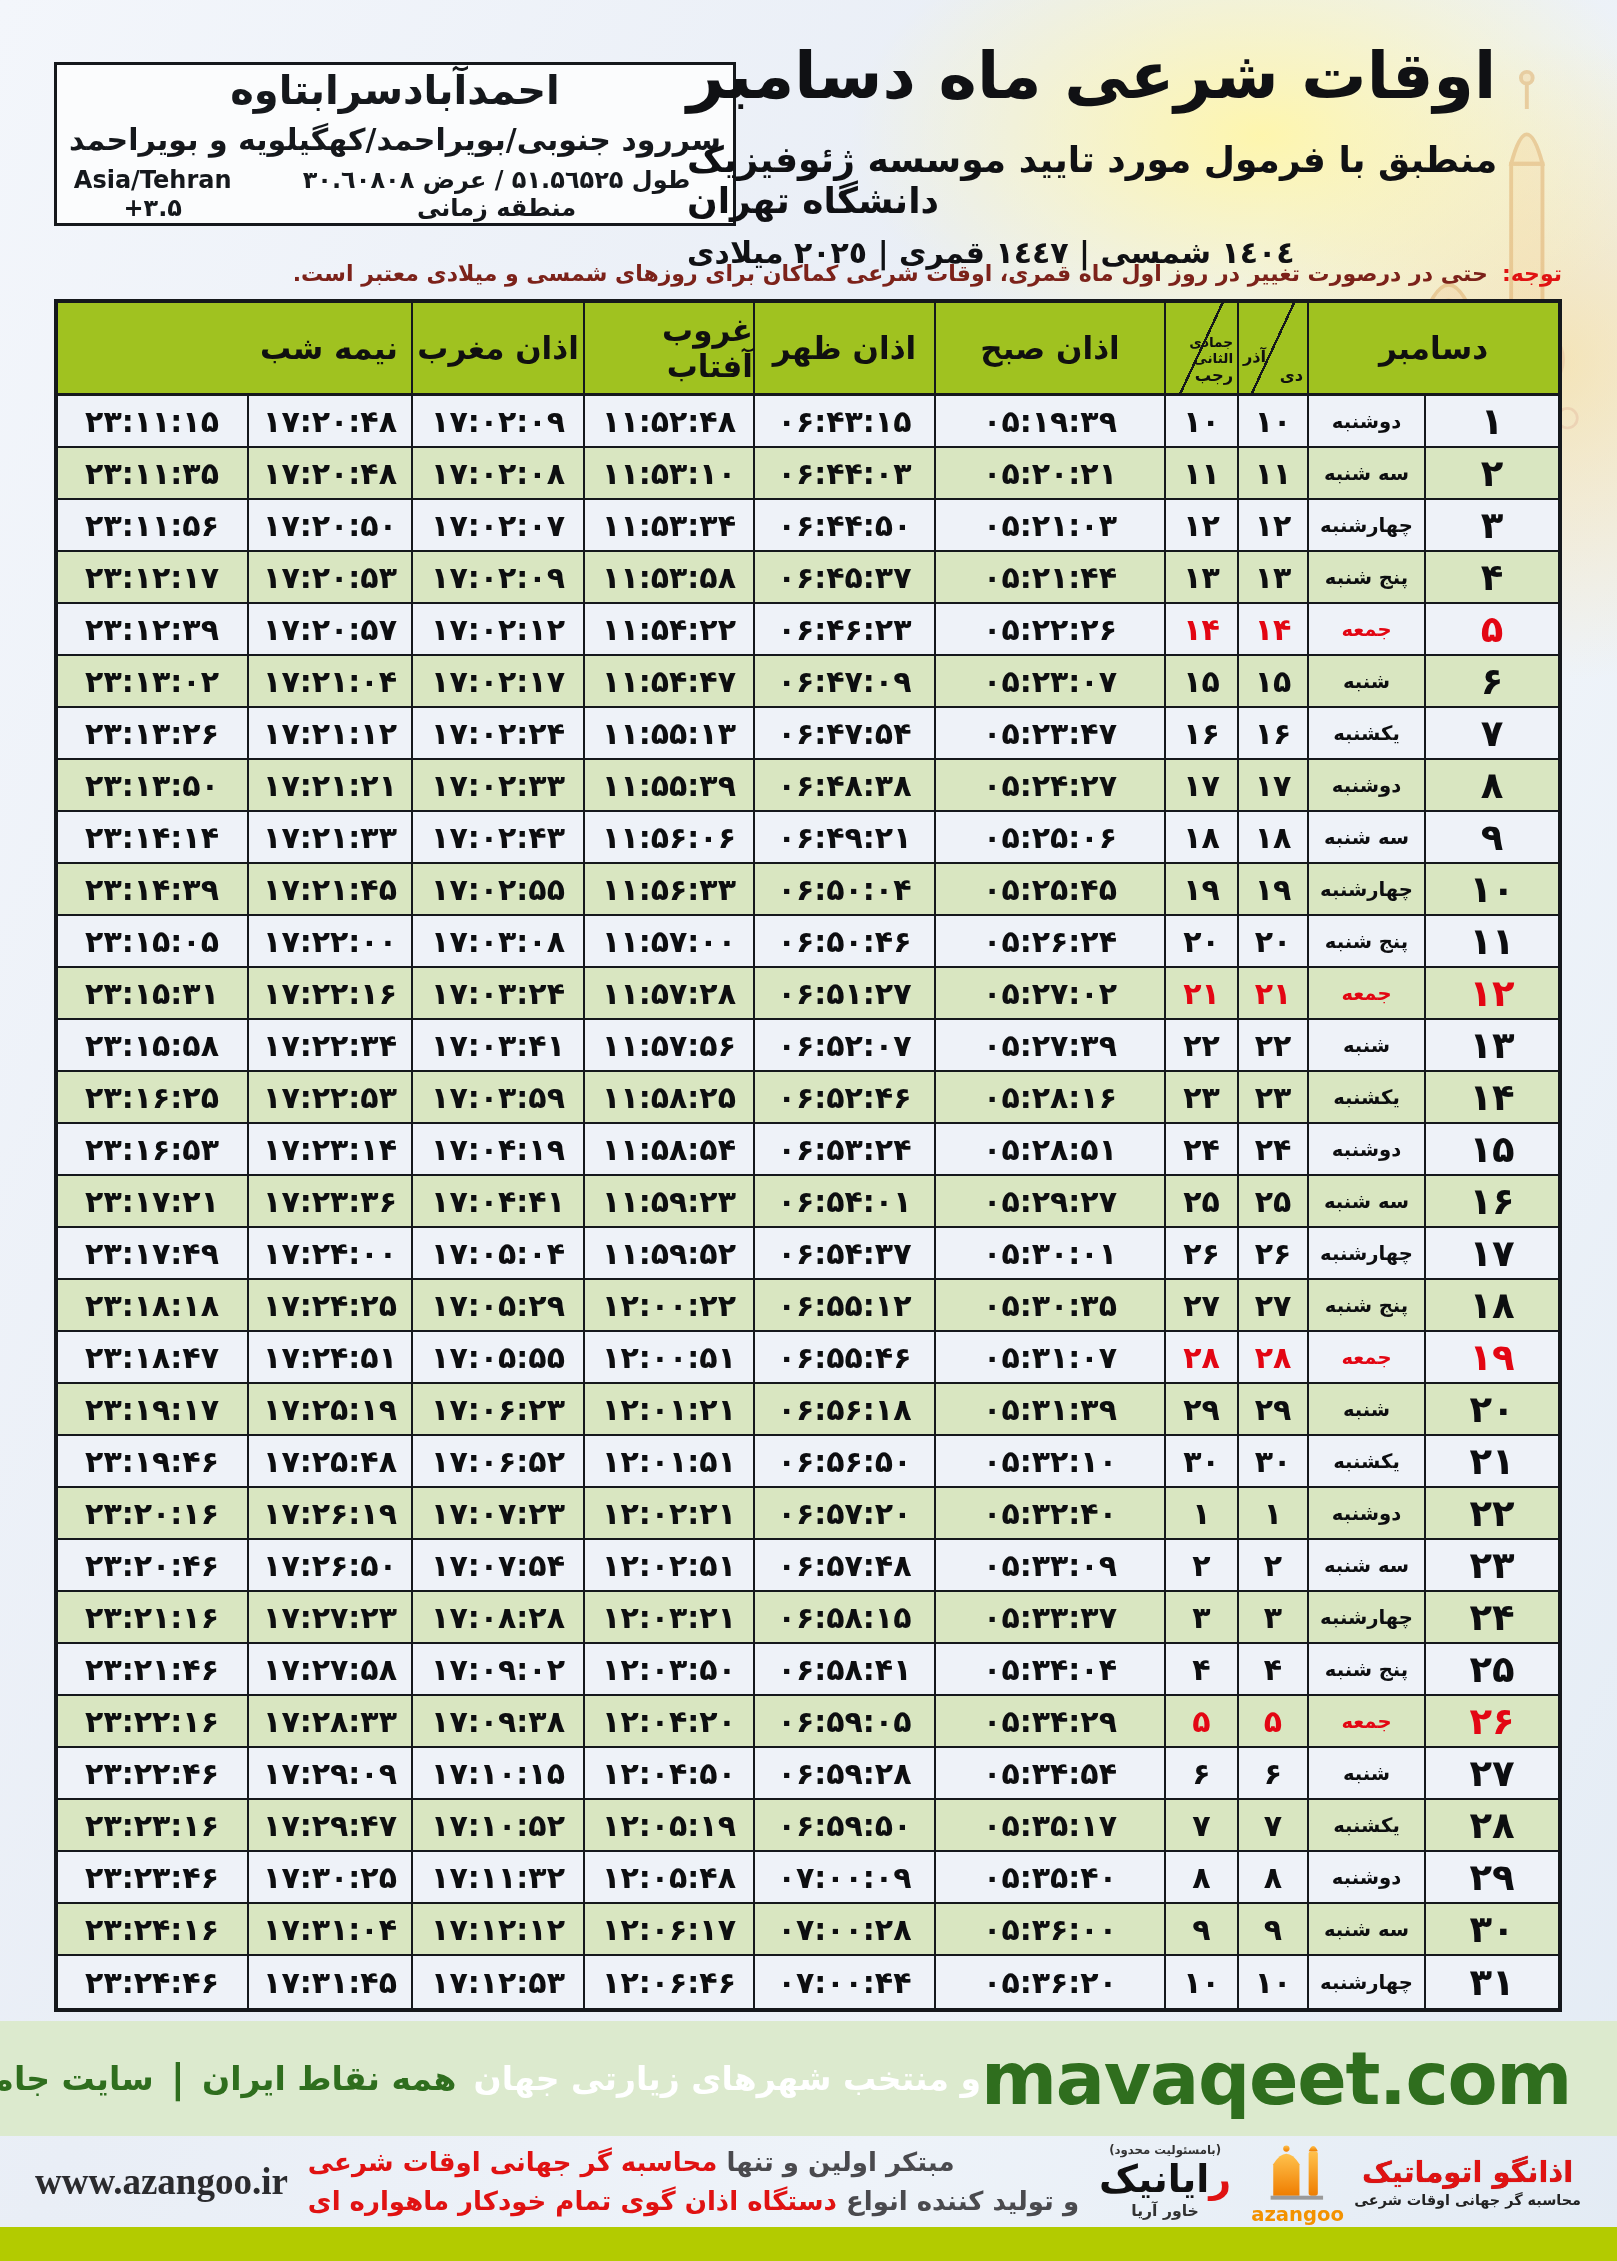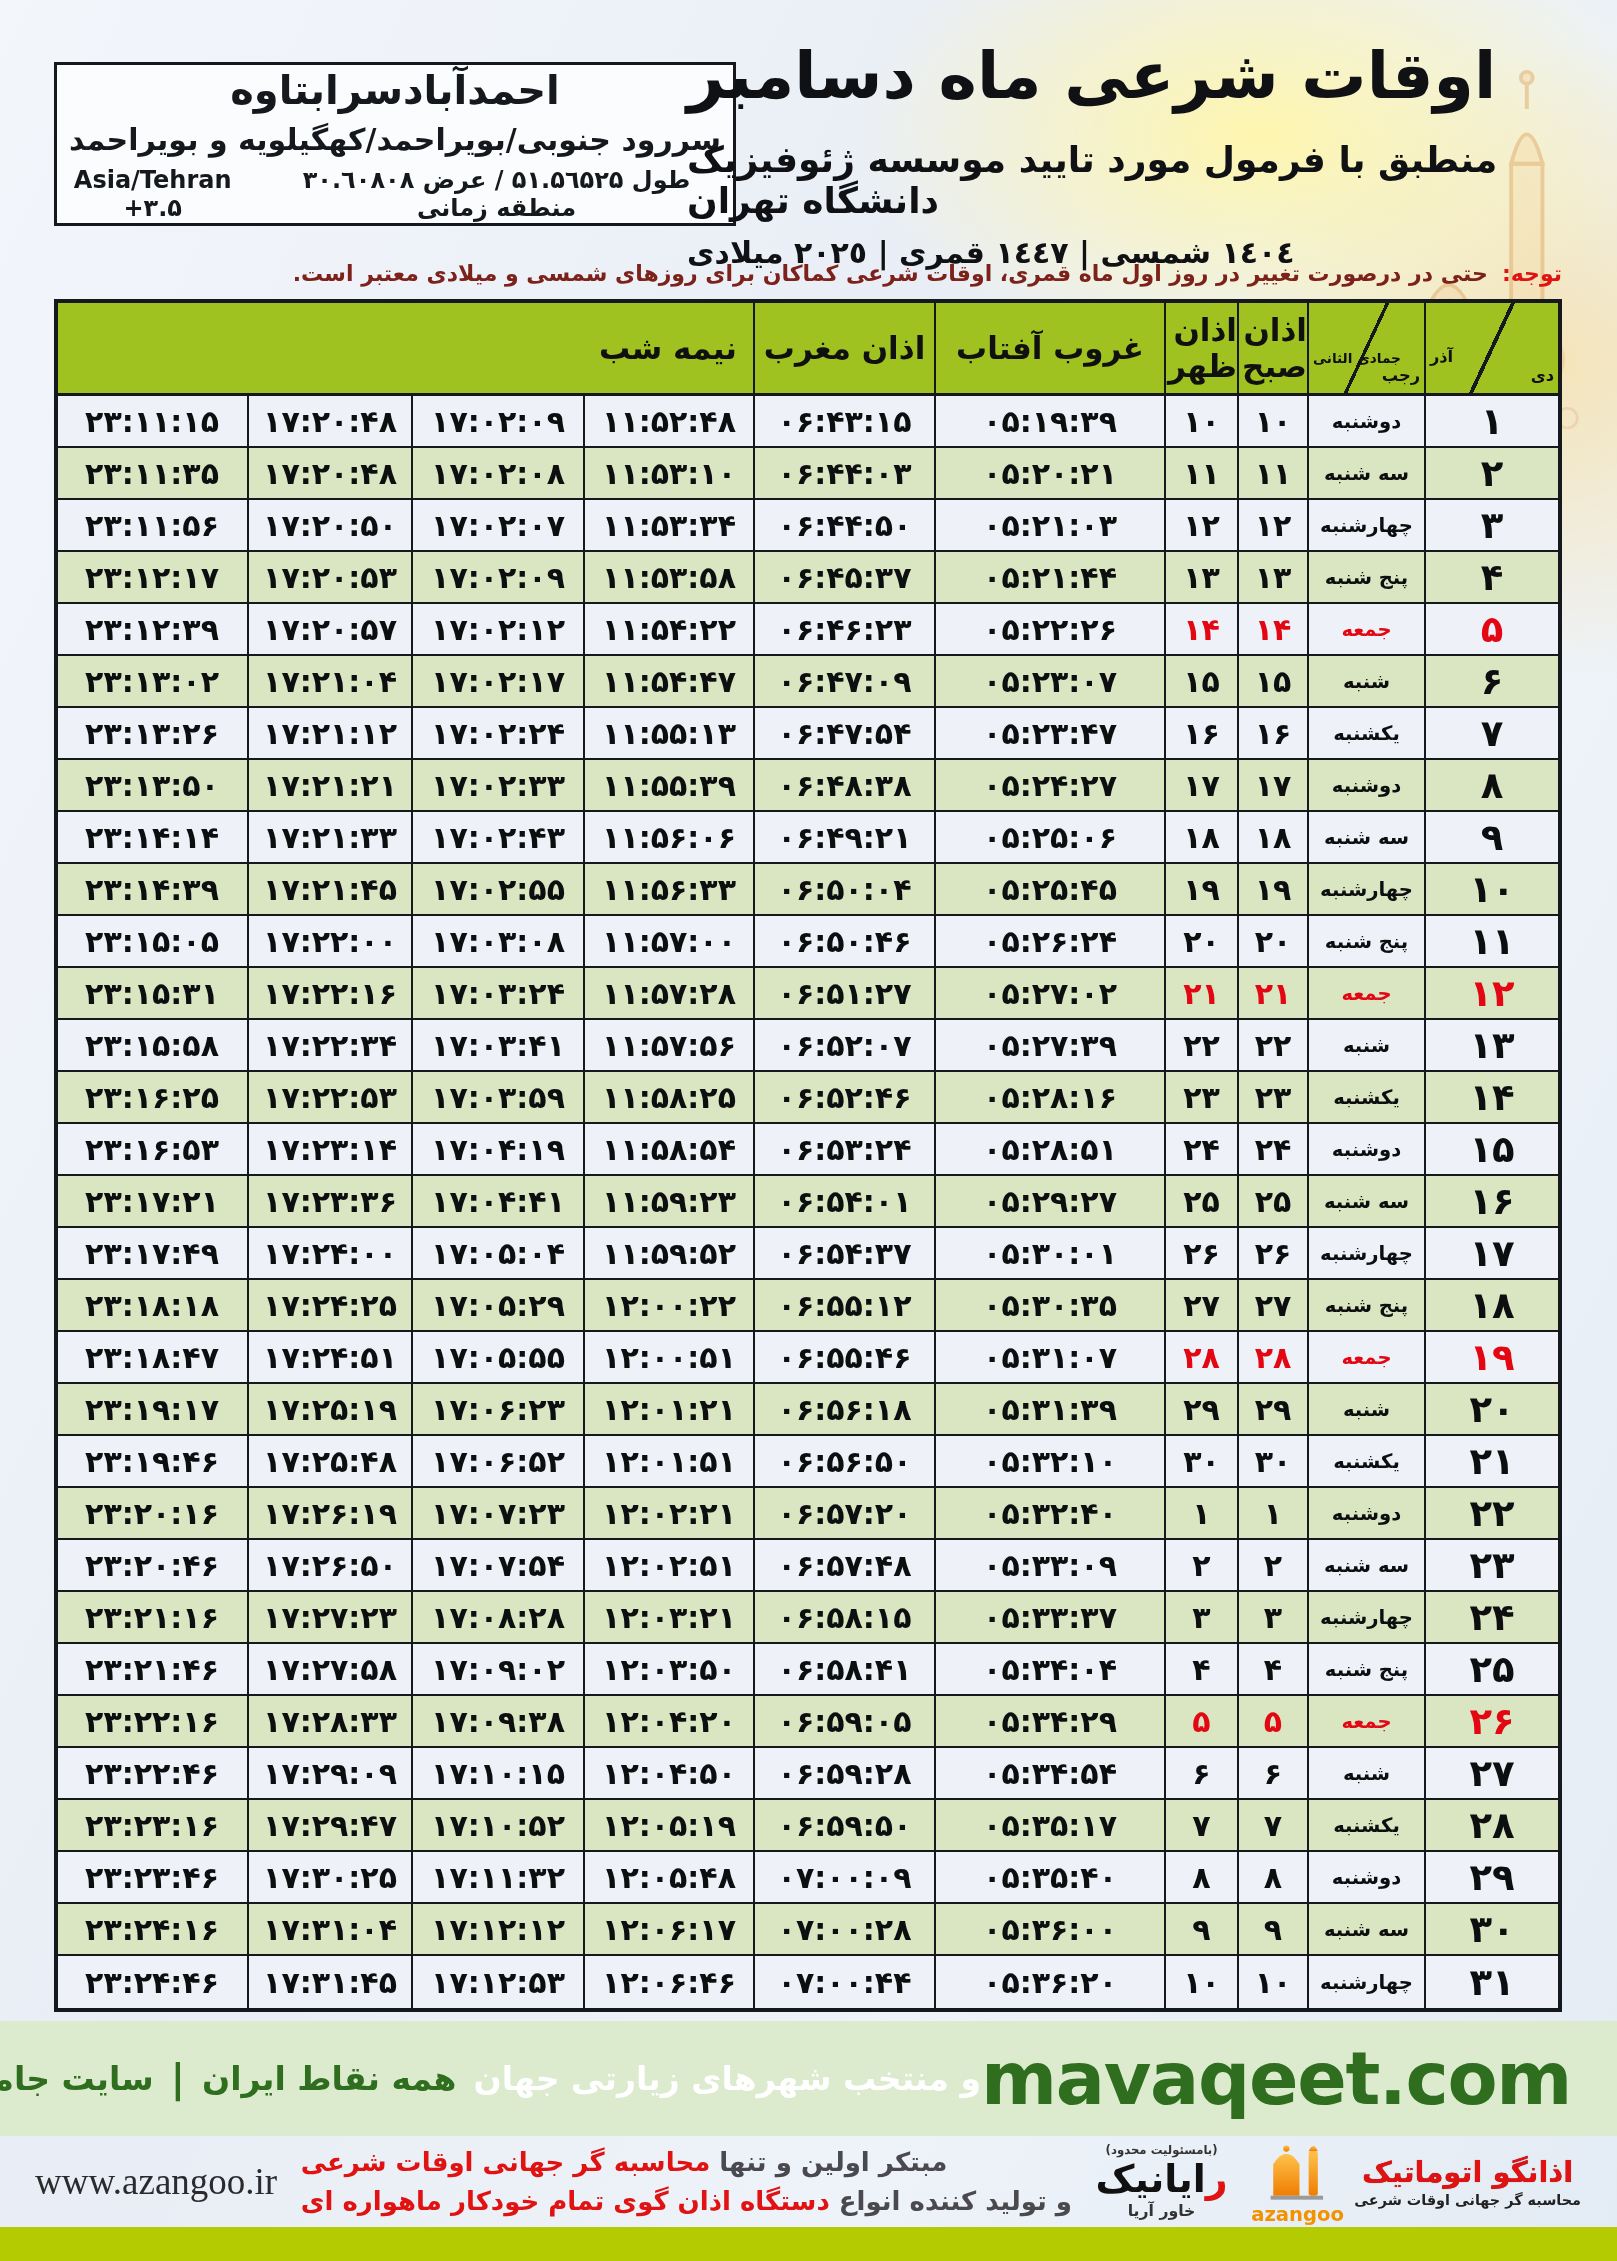--- a/index.html
+++ b/index.html
@@ -94,21 +94,21 @@
   .ray { text-align:center; }
   .ray-note { font-size:11.7px; font-weight:700; color:#333; }
   .ray-main { font-size:38px; font-weight:700; color:#111; }
   .ray-main .r { color:#e01212; }
   .ray-sub { font-size:15.7px; font-weight:700; color:#333; }
   .midtext { text-align:left; line-height:1.5; font-size:26px; font-weight:700; }
   .midtext .dark { color:#4a4a4e; }
   .midtext .red { color:#e01212; }
   .contact { text-align:center; }
   .phone { font-size:29px; font-weight:700; color:#3c3c40; direction:ltr; }
-  .url { font-family:"Liberation Serif", serif; font-size:37px; font-weight:400; color:#2b2b2e; direction:ltr; }
+  .url { font-family:"Liberation Serif", serif; font-size:37px; font-weight:700; color:#2b2b2e; direction:ltr; }
   .base-band { position:absolute; left:0; top:2227px; width:1618px; height:34px; background:#b3cb00; }
 </style>
 </head>
 <body>
 
 <div class="page">
 
   <svg class="deco mosque" width="215" height="470" viewBox="0 0 110 240">
     <g fill="none" stroke="#d99a4e" stroke-width="2" opacity="0.55">
       <rect x="62" y="60" width="16" height="170" fill="rgba(243,191,120,0.35)"></rect>
@@ -145,20 +145,21 @@
     <div class="title-era">١٤٠٤ شمسی | ١٤٤٧ قمری | ٢٠٢٥ میلادی</div>
   </div>
 
   <div class="notice">
     <b>توجه:</b>
     <span>حتی در درصورت تغییر در روز اول ماه قمری، اوقات شرعی کماکان برای روزهای شمسی و میلادی معتبر است.</span>
   </div>
 
   <div class="tbl">
     <div class="grid-row thead">
+      <div class="th" style="grid-column:span 2">دسامبر</div>
       <div class="th small">
         <span class="top">آذر</span>
         <span class="bot">دی</span>
       </div>
       <div class="th small">
         <span class="top tiny">جمادی الثانی</span>
         <span class="bot">رجب</span>
       </div>
       <div class="th">اذان صبح</div>
       <div class="th">اذان ظهر</div>

